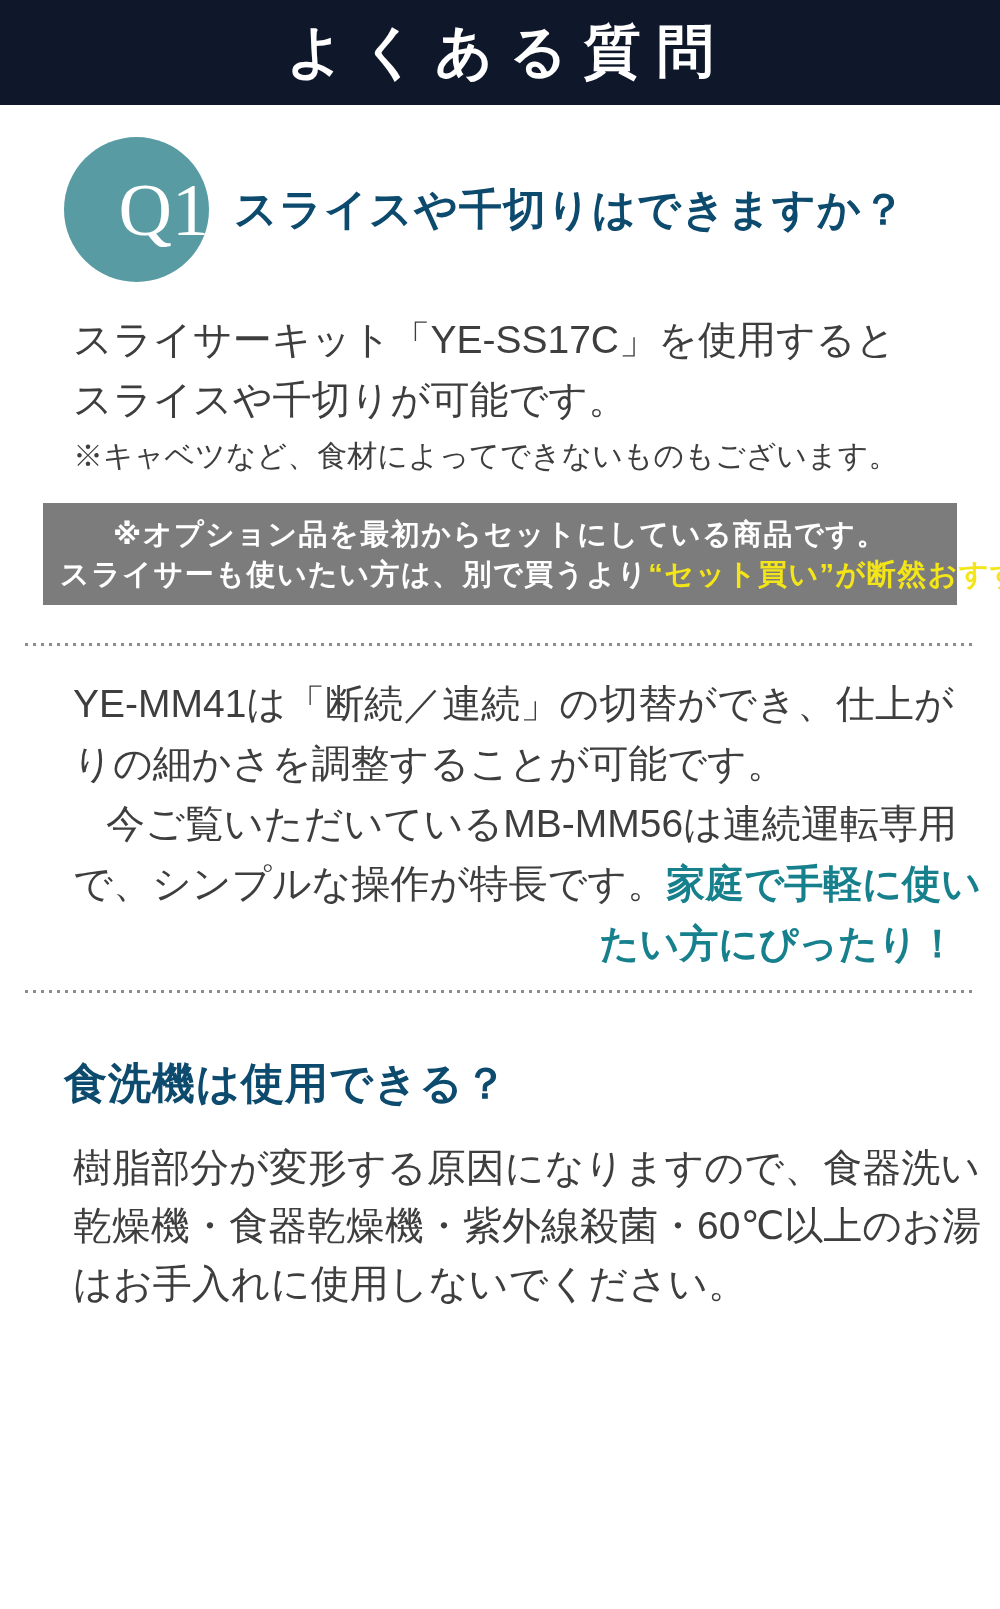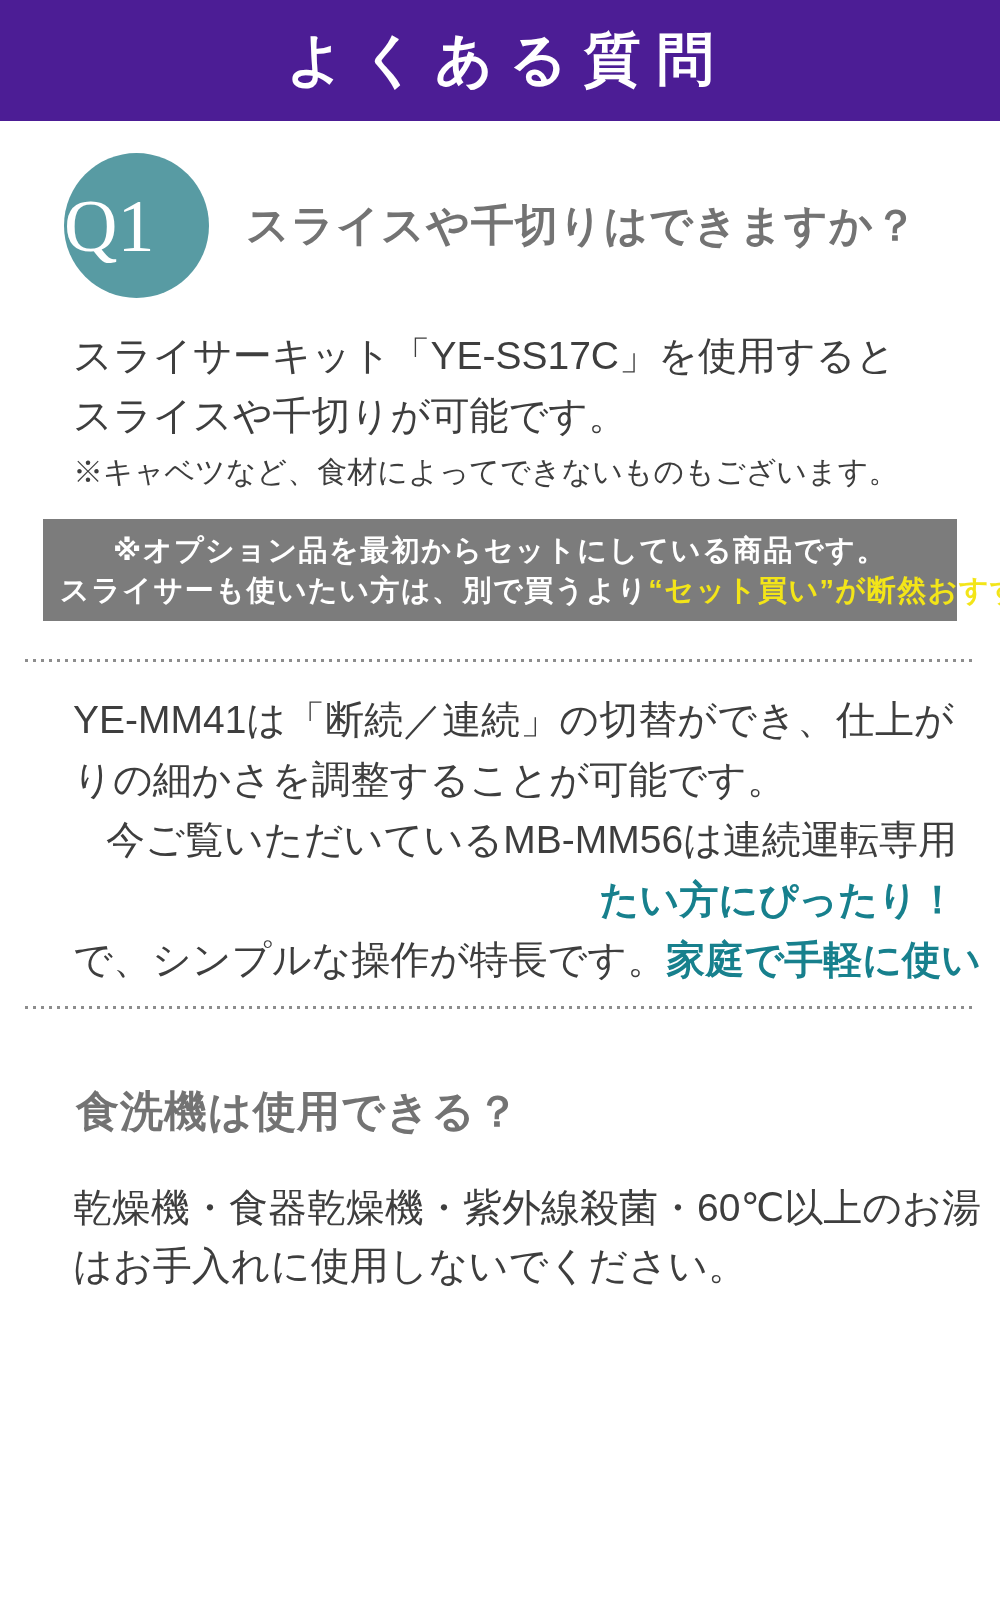--- a/index.html
+++ b/index.html
@@ -4,45 +4,45 @@
 <style>
   * { box-sizing: border-box; }
   html, body { margin: 0; padding: 0; }
   body {
     width: 1000px; height: 1609px;
     background: #ffffff;
     overflow: hidden;
     font-family: "Liberation Sans", "DejaVu Sans", sans-serif;
   }
   .banner {
-    height: 121px;
-    background: #4c1d95;
+    height: 105px;
+    background: #0f172a;
     display: flex; align-items: center; justify-content: center;
     color: #ffffff;
     font-size: 57px; font-weight: 700;
     letter-spacing: 16px; padding-left: 16px;
   }
   .content { padding: 0 43px; }
 
   .q-row {
     display: flex; align-items: center; gap: 25px;
     margin: 32px 0 0 21px;
   }
   .q-badge {
     flex: 0 0 145px;
     width: 145px; height: 145px; border-radius: 50%;
     background: #589ba3; color: #ffffff;
-    display: flex; align-items: center; justify-content: flex-start;
+    display: flex; align-items: center; justify-content: flex-end;
     font-family: "Liberation Serif", "DejaVu Serif", serif;
     font-size: 74px; line-height: 1;
   }
   .q-text {
-    margin: 12px;
+    margin: 0;
     font-size: 43px; font-weight: 700;
-    color: #737373; letter-spacing: 1px;
+    color: #0c4a6e; letter-spacing: 1px;
   }
 
   .answer {
     margin: 28px 0 0 30px;
     font-size: 39px; color: #3e3e3e;
   }
   .a-line { line-height: 60px; white-space: nowrap; }
   .a-note { font-size: 30px; line-height: 42px; margin-top: 5px; white-space: nowrap; font-family: Liberation Serif, serif; }
 
   .callout {
@@ -109,34 +109,35 @@
     <section class="qa qa2">
       <div class="answer p1">
         <div class="a-line">YE-MM41は「断続／連続」の切替ができ、仕上が</div>
         <div class="a-line">りの細かさを調整することが可能です。</div>
       </div>
       <div class="answer p2">
         <div class="a-line">
           <span>今ご覧いただいているMB-MM56は連続運転専用</span><span class="accent"></span>
         </div>
         <div class="a-line">
-          <span></span><span class="accent">たい方にぴったり！</span>
+          <span>で、シンプルな操作が特長です。</span><span class="accent">家庭で手軽に使い</span>
         </div>
         <div class="a-line">
-          <span>で、シンプルな操作が特長です。</span><span class="accent">家庭で手軽に使い</span>
+          <span></span><span class="accent">たい方にぴったり！</span>
         </div>
       </div>
     </section>
 
     <div class="divider d2"></div>
 
     <section class="qa qa3">
       <div class="q-row">
         <h2 class="q-text">食洗機は使用できる？</h2>
       </div>
       <div class="answer">
+        <div class="a-line">樹脂部分が変形する原因になりますので、食器洗い</div>
         <div class="a-line">乾燥機・食器乾燥機・紫外線殺菌・60℃以上のお湯</div>
         <div class="a-line">はお手入れに使用しないでください。</div>
       </div>
     </section>
 
   </main>
 </div>
 
 </body></html>

